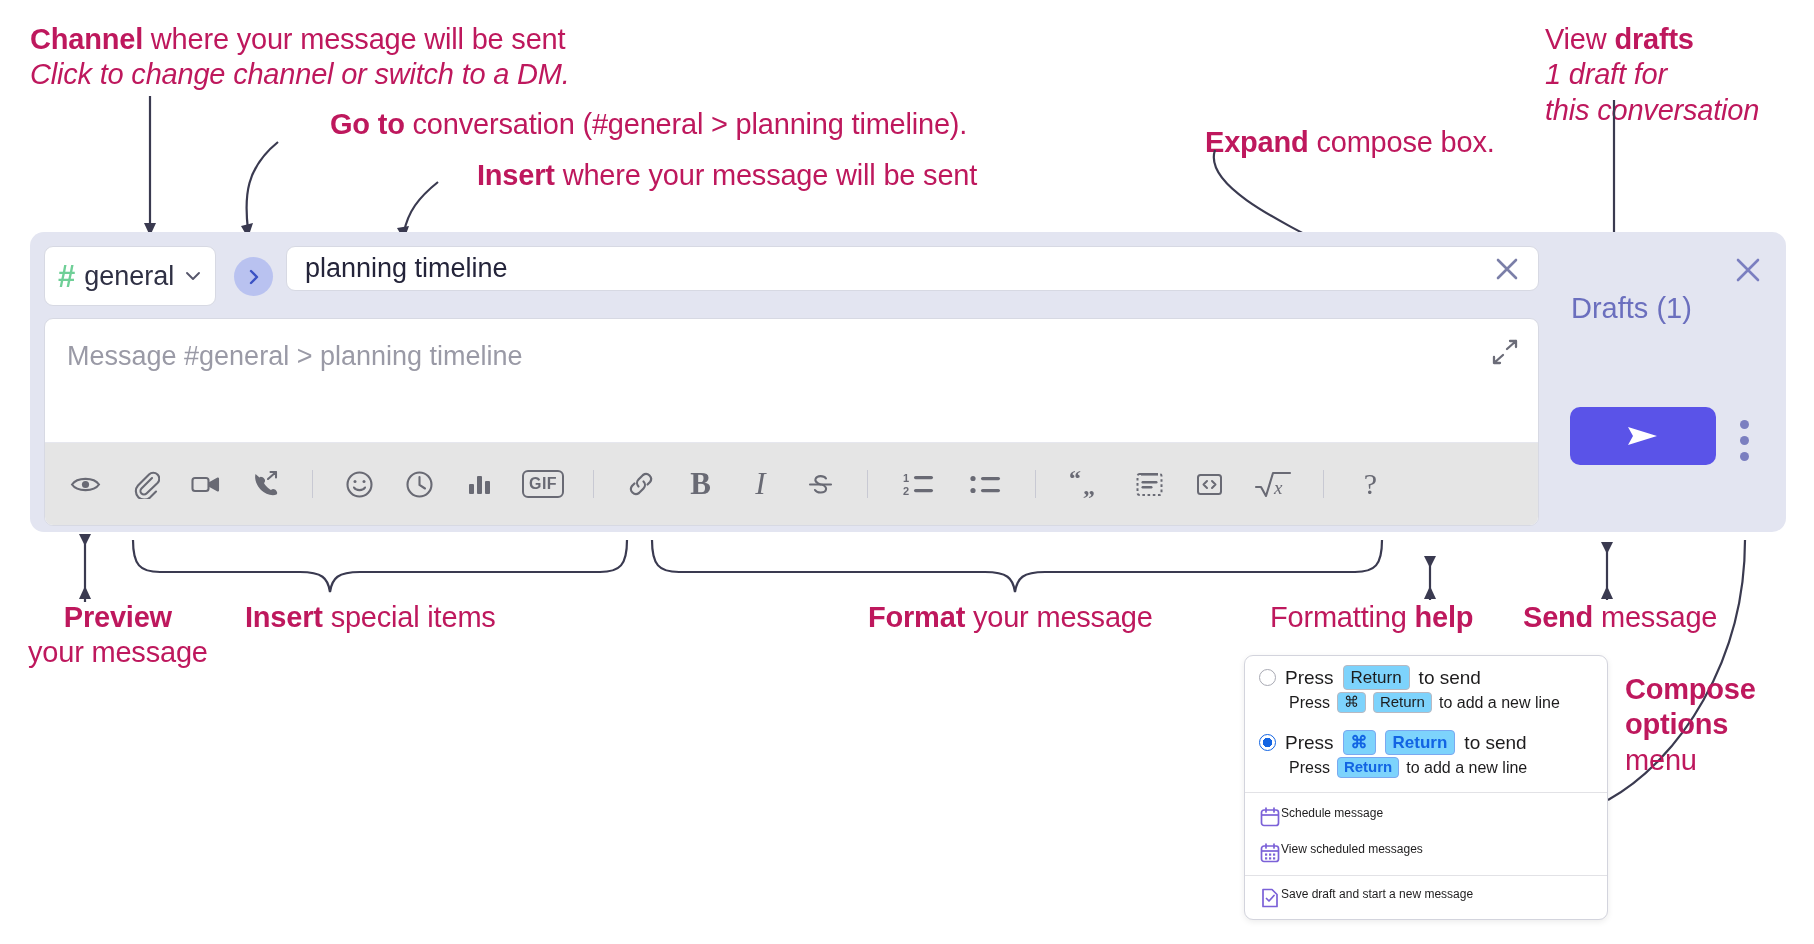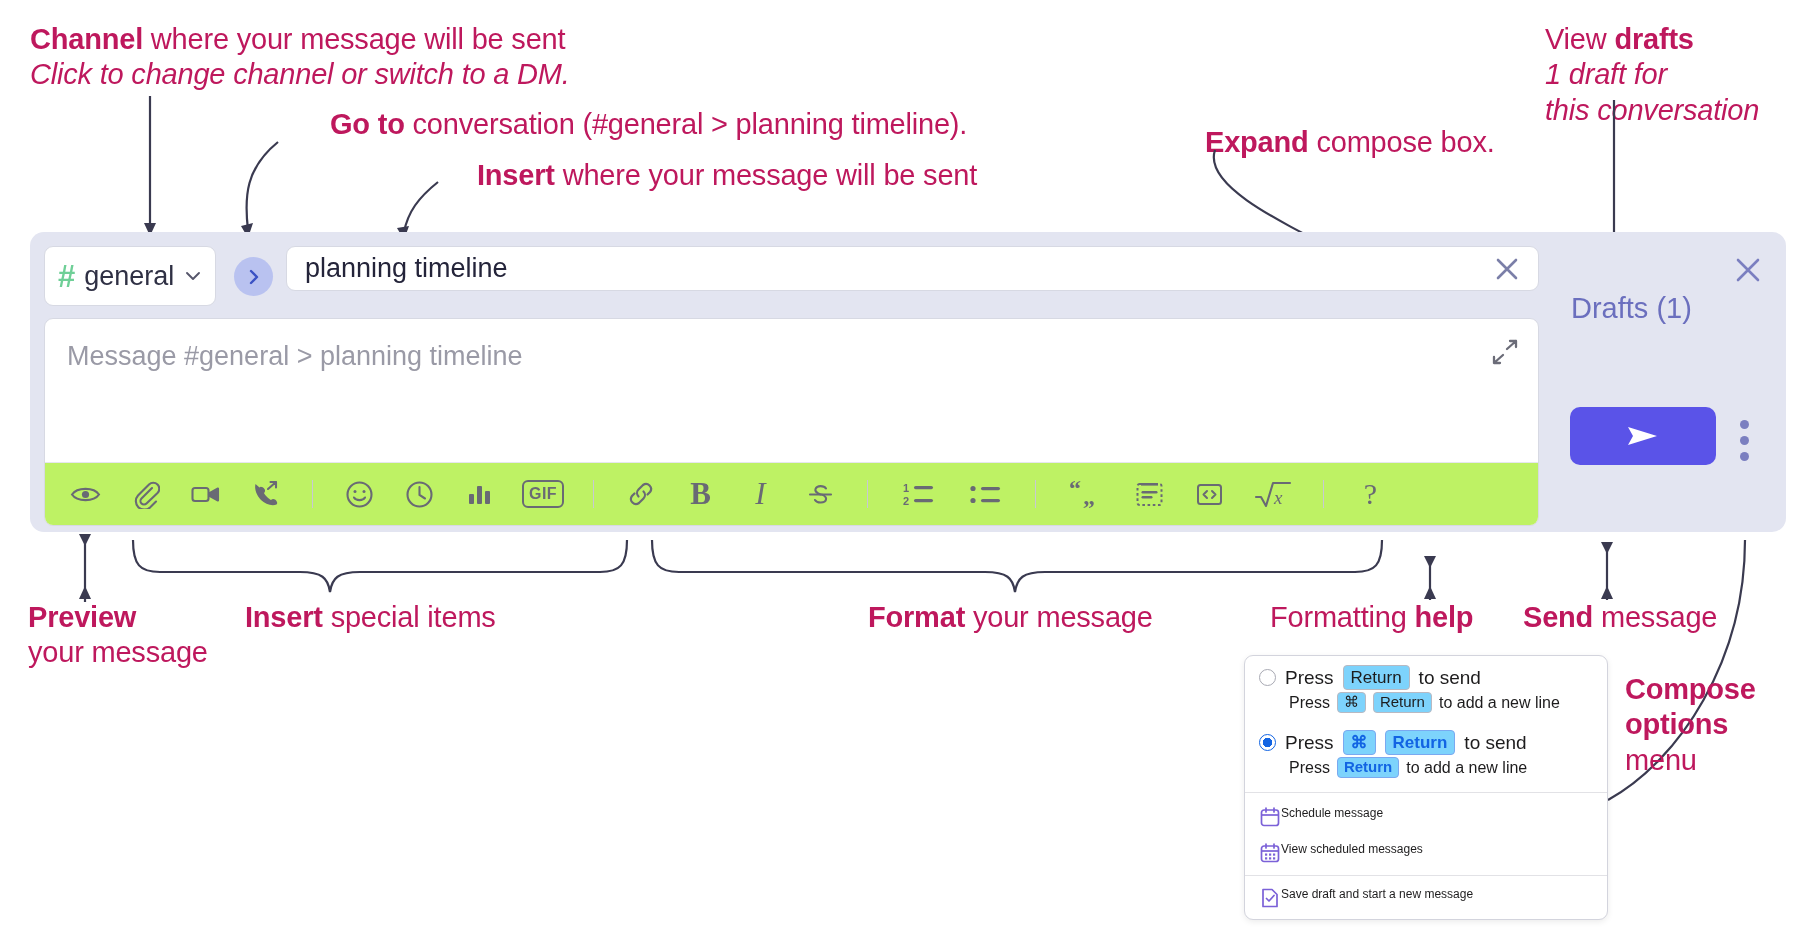--- a/index.html
+++ b/index.html
@@ -42,22 +42,22 @@
   #topic-value{font-size:27px;color:#24243a;flex:1;}
   #topic-clear{display:flex;align-items:center;cursor:pointer;}
   #msg-field{
     position:absolute;left:0;top:72px;right:0;height:208px;
     border-radius:9px;overflow:hidden;display:flex;flex-direction:column;
   }
   #msg-input-area{flex:1;position:relative;padding:22px 20px 0 22px;}
   #msg-placeholder{font-size:27px;color:#9a9aa6;}
   #expand-btn{position:absolute;right:18px;top:18px;cursor:pointer;}
   #toolbar{
-    height:62px;background:#bef264;border-top:1px solid #e6e7ee;
-    display:flex;align-items:center;padding:0 16px;gap:11px;
+    height:62px;background:#e5e5e5;border-top:1px solid #e6e7ee;
+    display:flex;align-items:center;padding:10px 16px;gap:11px;
   }
   .tb{
     width:49px;height:46px;display:flex;align-items:center;justify-content:center;
     color:#696a74;cursor:pointer;background:none;border:none;padding:0;
   }
   .tb.wide{width:56px;}
   .tb-div{width:1px;height:28px;background:#c8c9d3;margin:0 11px;}
   .tb-text{font-size:30px;line-height:1;font-family:"Liberation Serif",serif;}
   .tb-bold{font-weight:700;font-size:31px;font-family:"Liberation Serif",serif;}
   .tb-ital{font-style:italic;font-size:31px;font-family:"Liberation Serif",serif;}
@@ -333,21 +333,21 @@
     </svg>
   </button>
 
   <div style="position:absolute;left:1710px;top:188px;display:flex;flex-direction:column;gap:7px;cursor:pointer;">
     <span style="width:9px;height:9px;border-radius:50%;background:#7b7fc0;display:block;"></span>
     <span style="width:9px;height:9px;border-radius:50%;background:#7b7fc0;display:block;"></span>
     <span style="width:9px;height:9px;border-radius:50%;background:#7b7fc0;display:block;"></span>
   </div>
 </div>
 
-<div class="abs ann" style="left:28px;top:600px;">
+<div class="abs ann" style="left:28px;top:600px;text-align:center;">
   <div><b>Preview</b></div>
   <div><span>your message</span></div>
 </div>
 
 <div class="abs ann" style="left:245px;top:600px;">
   <b>Insert</b><span> special items</span>
 </div>
 
 <div class="abs ann" style="left:868px;top:600px;">
   <b>Format</b><span> your message</span>

